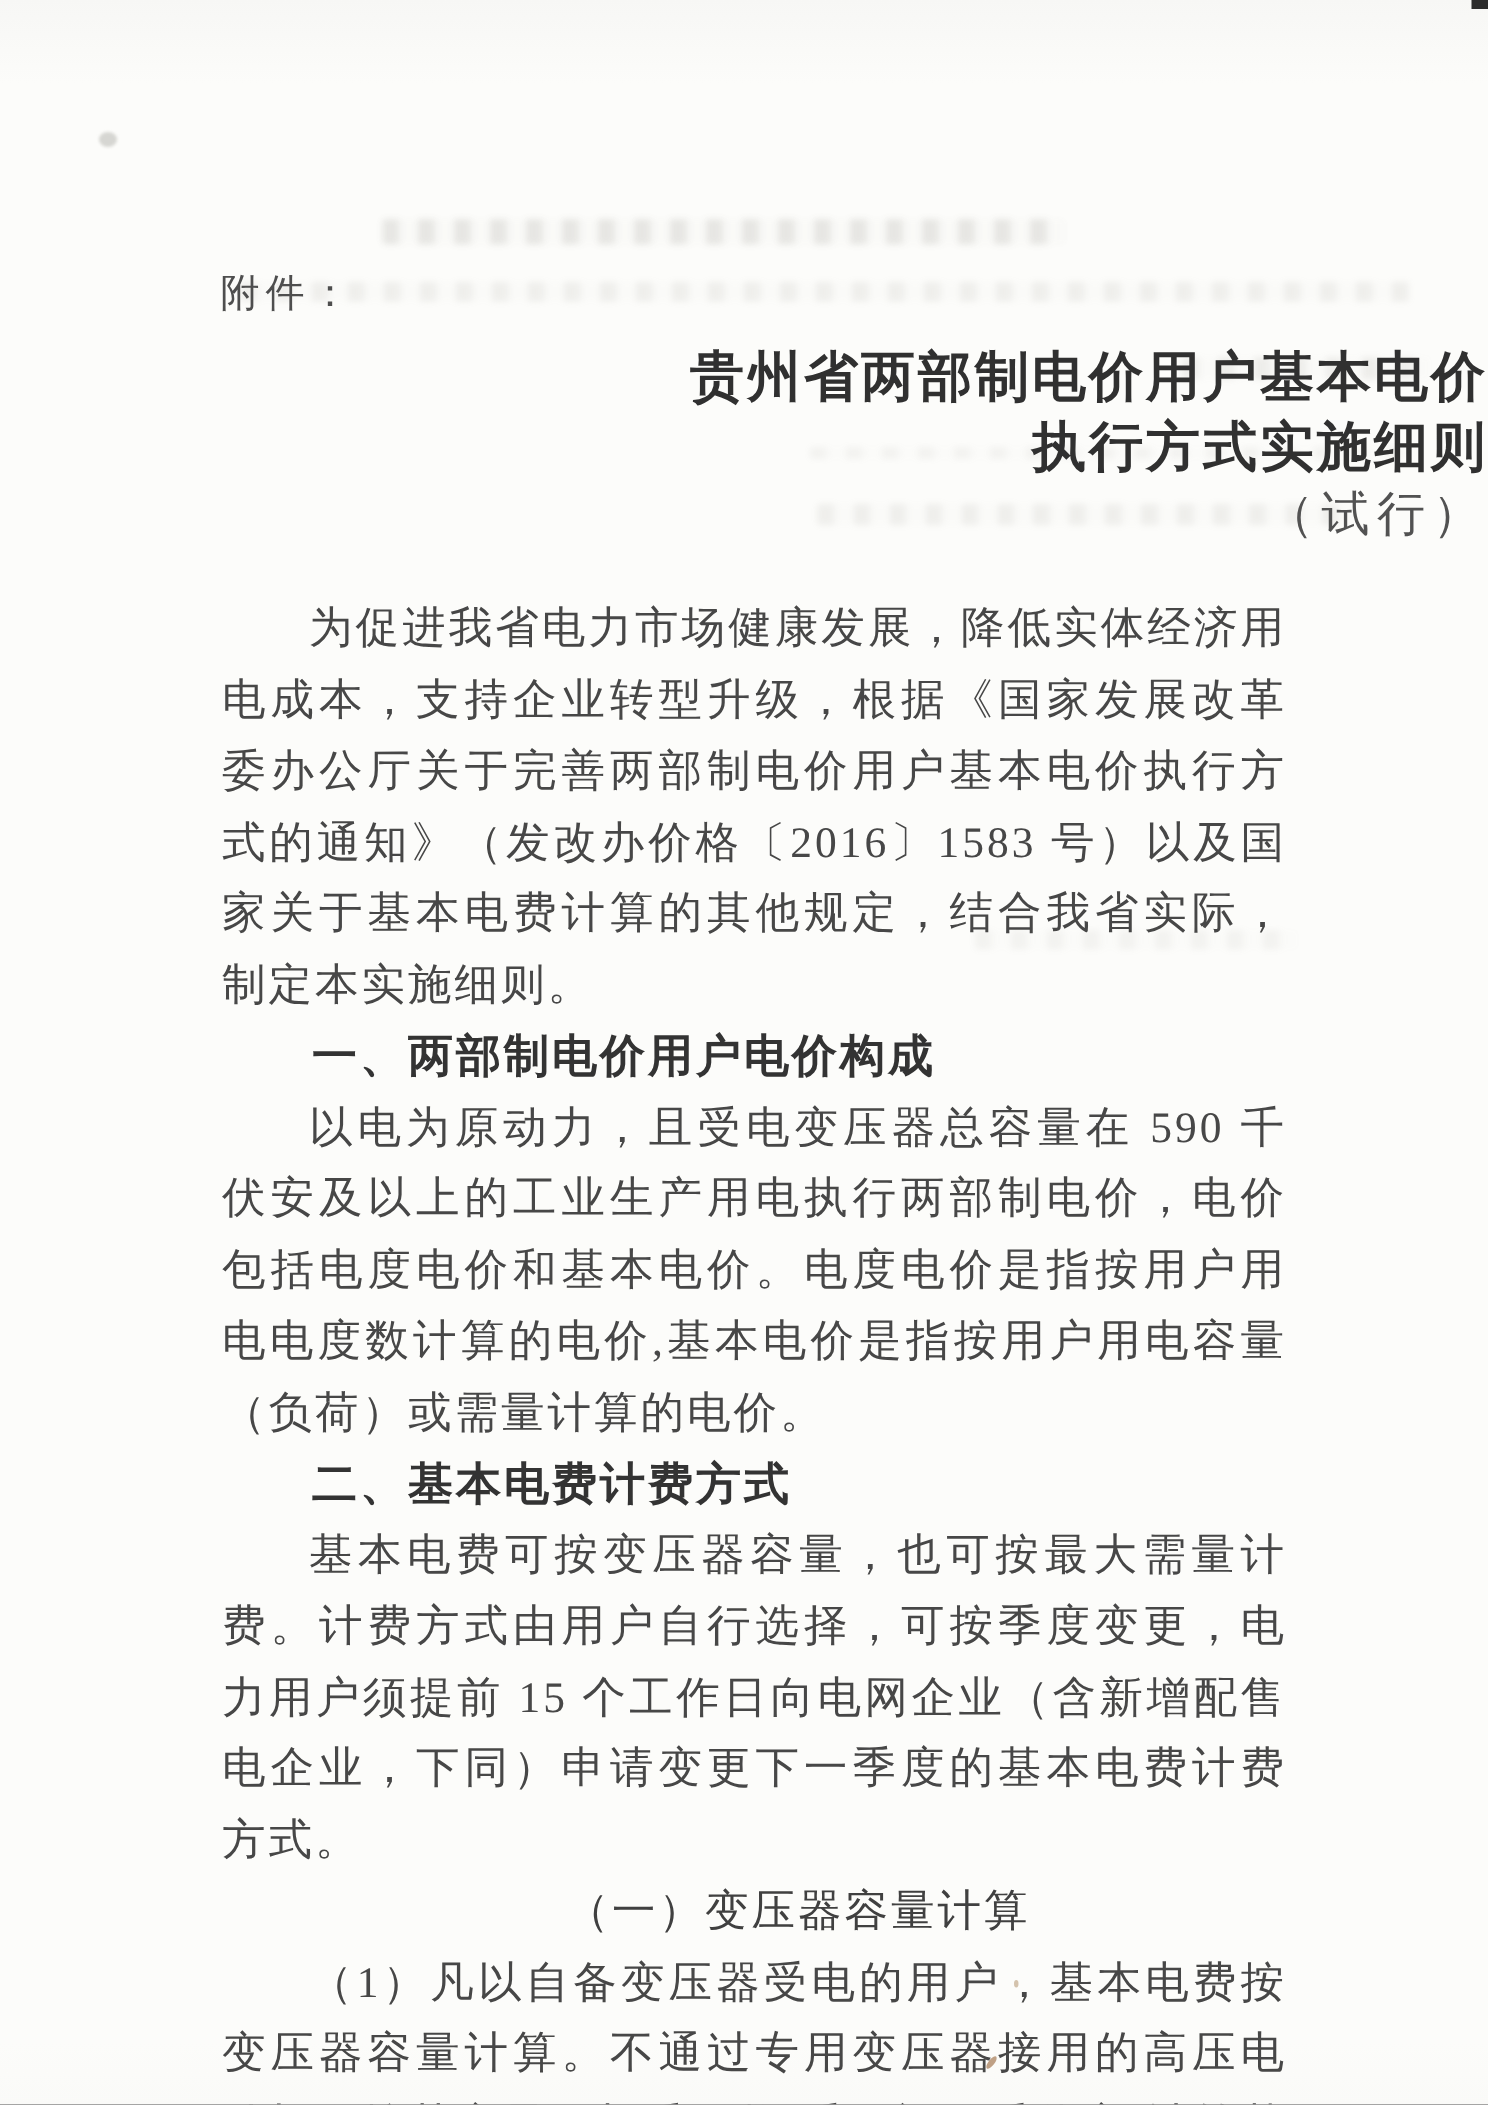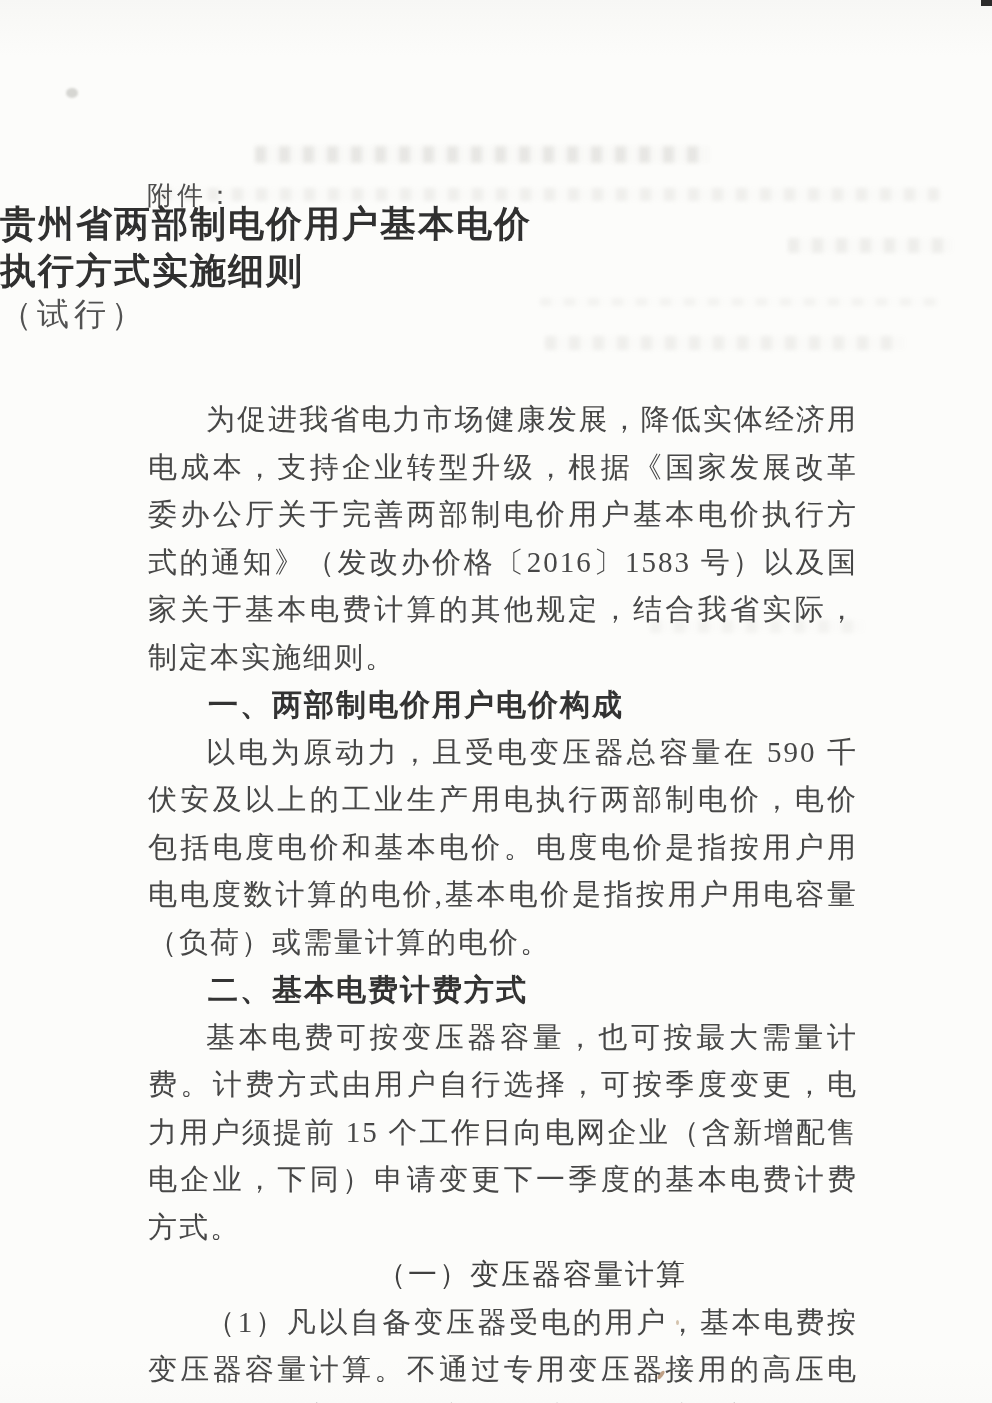--- a/index.html
+++ b/index.html
@@ -26,23 +26,23 @@
     font-size: 26px;
     letter-spacing: 4px;
     color: #4e4e4e;
     margin-top: 44px;
   }
 
   
   .title-block {
     position: absolute;
     left: 0;
-    top: 200px;
+    top: 228px;
     width: 100%;
-    text-align: left;
+    text-align: right;
   }
   .title-line {
     font-family: "DejaVu Sans", "Liberation Sans", sans-serif;
     font-weight: 700;
     font-size: 36px;
     line-height: 47px;
     letter-spacing: 2px;
     color: #303030;
   }
   .title-note {

